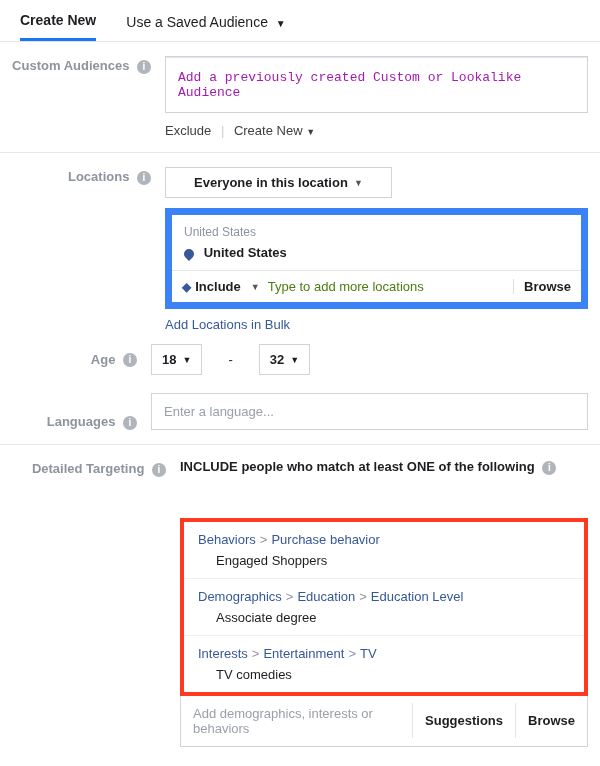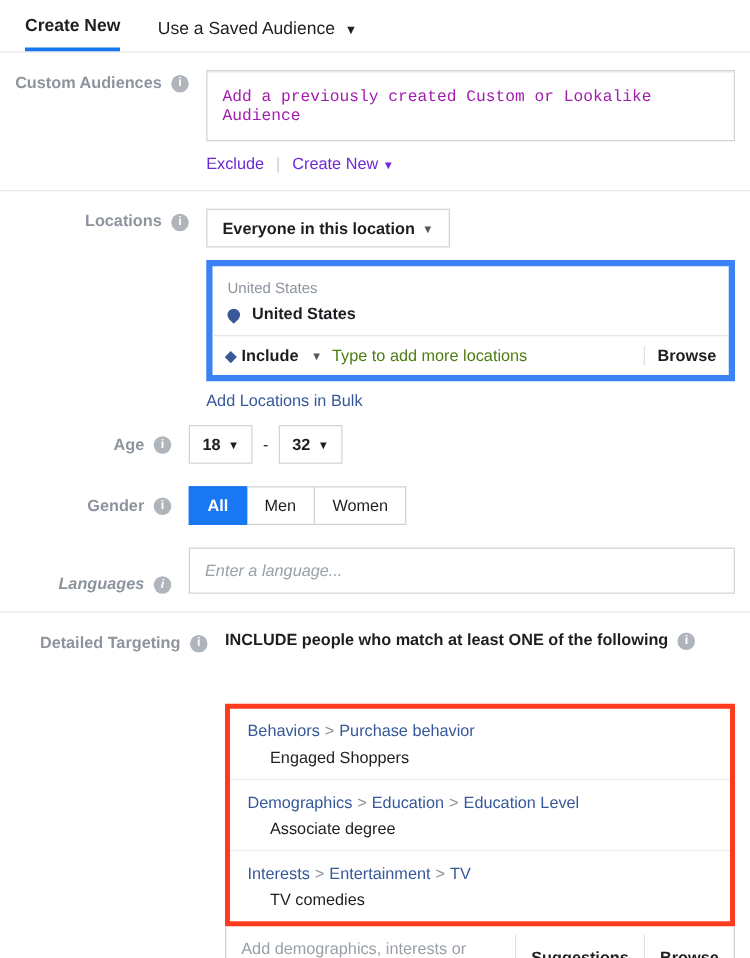--- a/index.html
+++ b/index.html
@@ -21,39 +21,39 @@
   .labelcol .info, .info { display:inline-block; width:14px; height:14px; border-radius:7px; background:#b0b4bb; color:#fff; font-size:10px; line-height:14px; text-align:center; font-weight:700; margin-left:4px; vertical-align:middle; }
   .fieldcol { flex: 1; padding-right: 12px; }
   
   .cbox { border:1px solid #d0d4da; }
   .cbox-top { padding: 10px 12px; }
   .smallgray { color:#8d949e; font-size:12px; }
   .la { font-weight:700; margin-top:6px; font-size:13px; }
   .la .blur { display:inline-block; width:70px; height:12px; background:#ddd; filter:blur(3px); border-radius:3px; vertical-align:middle; }
   .cbox-input { border-top:1px solid #e5e6eb; padding:12px 12px; color:#a21caf; font-size:13px; cursor:text;font-family:Liberation Mono, monospace; }
   .actions { margin-top:10px; font-size:13px; }
-  .actions a { color:#6d28d9; cursor:pointer; }
+  .actions a { color:#404040; cursor:pointer; }
   .actions .divider { color:#ccc; margin:0 6px; }
   .actions .caret { font-size:9px; }
   
-  .selectbox { border:1px solid #d0d4da; display:inline-flex; align-items:center; gap:6px; padding:7px 12px; font-weight:700; font-size:13px; cursor:pointer; margin-bottom:10px; }
+  .selectbox { border:1px solid #d0d4da; display:inline-flex; align-items:center; gap:6px; padding:7px 28px; font-weight:700; font-size:13px; cursor:pointer; margin-bottom:10px; }
   .selectbox .caret { font-size:9px; color:#555; }
-  .lbox { border:5px solid #3b82f6; }
+  .lbox { border:7px solid #3b82f6; }
   .lbox-top { padding:10px 12px; }
   .lbox-sel { font-weight:700; margin-top:6px; }
   .pin { display:inline-block; color:#fff; width:10px; height:10px; border-radius:5px 5px 5px 0; transform:rotate(-45deg); background:#385898; margin-right:6px; vertical-align:middle; }
   .lbox-bottom { border-top:1px solid #e5e6eb; display:flex; align-items:center; padding:8px 10px; gap:8px; }
   .include { color:#1c1e21; font-weight:700; font-size:13px; display:flex; align-items:center; gap:4px; cursor:pointer; }
   .include .pin2 { color:#385898; font-size:12px;}
   .include .caret { font-size:9px; color:#555; margin-left:6px;}
   .locinput { flex:1; color:#4d7c0f; font-size:13px; cursor:text; }
   .browse { color:#1c1e21; font-size:13px; font-weight:700; border-left:1px solid #dcdfe4; padding-left:10px; cursor:pointer; }
   .link { color:#365899; font-size:13px; cursor:pointer; margin-top:8px; display:inline-block; }
   
-  .agefield { display:flex; align-items:center; gap:8px; }
+  .agefield { display:flex; align-items:center; gap:26px; }
   .agebox { border:1px solid #d0d4da; padding:7px 10px; font-weight:700; display:flex; align-items:center; gap:6px; cursor:pointer; }
   .agebox .caret { font-size:9px; }
   .dash { color:#1c1e21; }
   
   .btngroup { display:flex; }
   .btn { border:1px solid #d0d4da; padding:7px 14px; font-size:13px; cursor:pointer; background:#fff; }
   .btn + .btn { border-left:none; }
   .btn.active { background:#1877f2; color:#fff; border-color:#1877f2; font-weight:700; }
   
   .langbox { border:1px solid #d0d4da; padding:10px 12px; color:#9aa0a8; font-size:13px; cursor:text; }
@@ -145,34 +145,23 @@
         </div>
         <div class="dash">-</div>
         <div class="agebox">
           <span>32</span>
           <span class="caret">▼</span>
         </div>
       </div>
     </div>
 
     
-    <div class="subsection" style="display:flex; align-items:center;">
-      <div class="subsection-label" style="width:151px; margin-left:-165px;">
-        <span>Gender</span>
-        <span class="info">i</span>
-      </div>
-      <div class="btngroup">
-        <div class="btn active">All</div>
-        <div class="btn">Men</div>
-        <div class="btn">Women</div>
-      </div>
-    </div>
 
     
-    <div class="subsection" style="display:flex; align-items:flex-end;font-style:italic;">
+    <div class="subsection" style="display:flex; align-items:flex-end;">
       <div class="subsection-label" style="width:151px; margin-left:-165px;">
         <span>Languages</span>
         <span class="info">i</span>
       </div>
       <div class="langbox" style="flex:1">Enter a language...</div>
     </div>
   </div>
 </div>
 
 <div class="section" style="border-bottom:none; padding-bottom:20px;">

